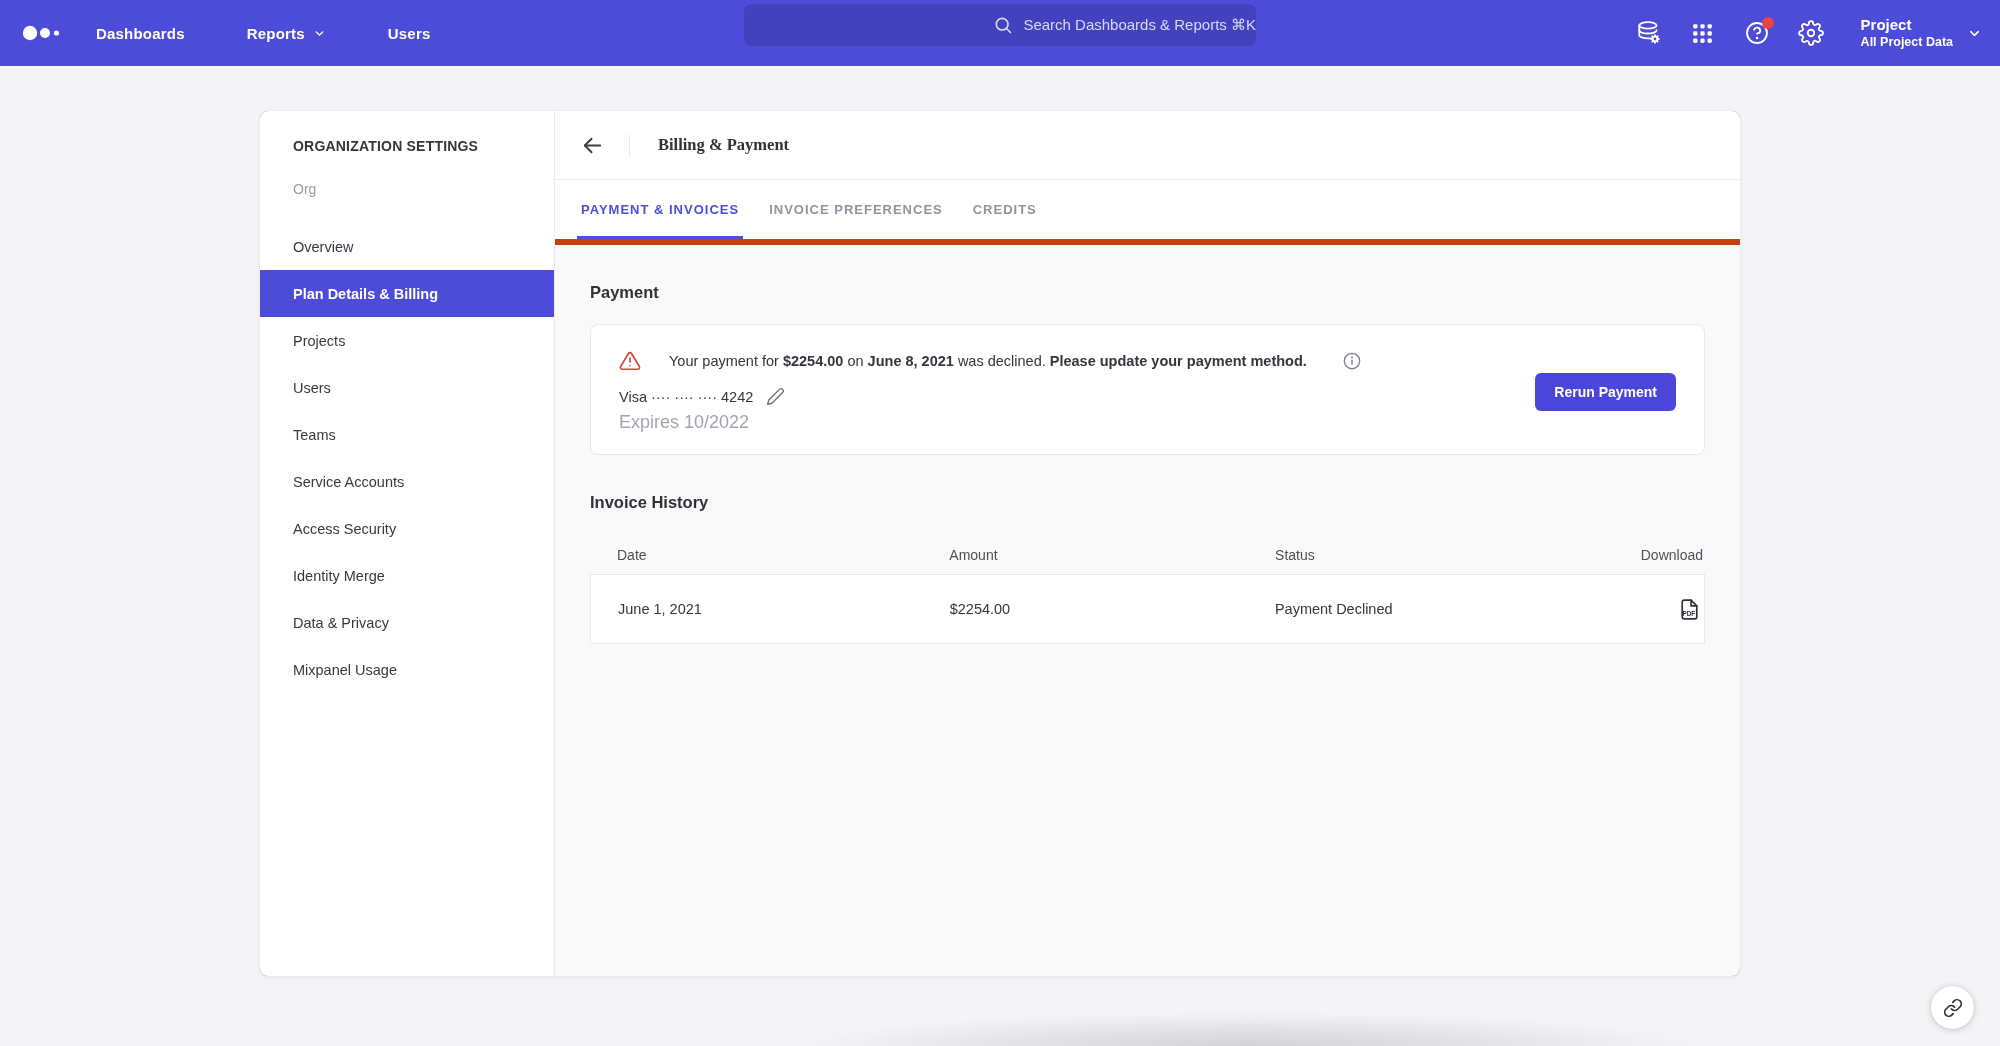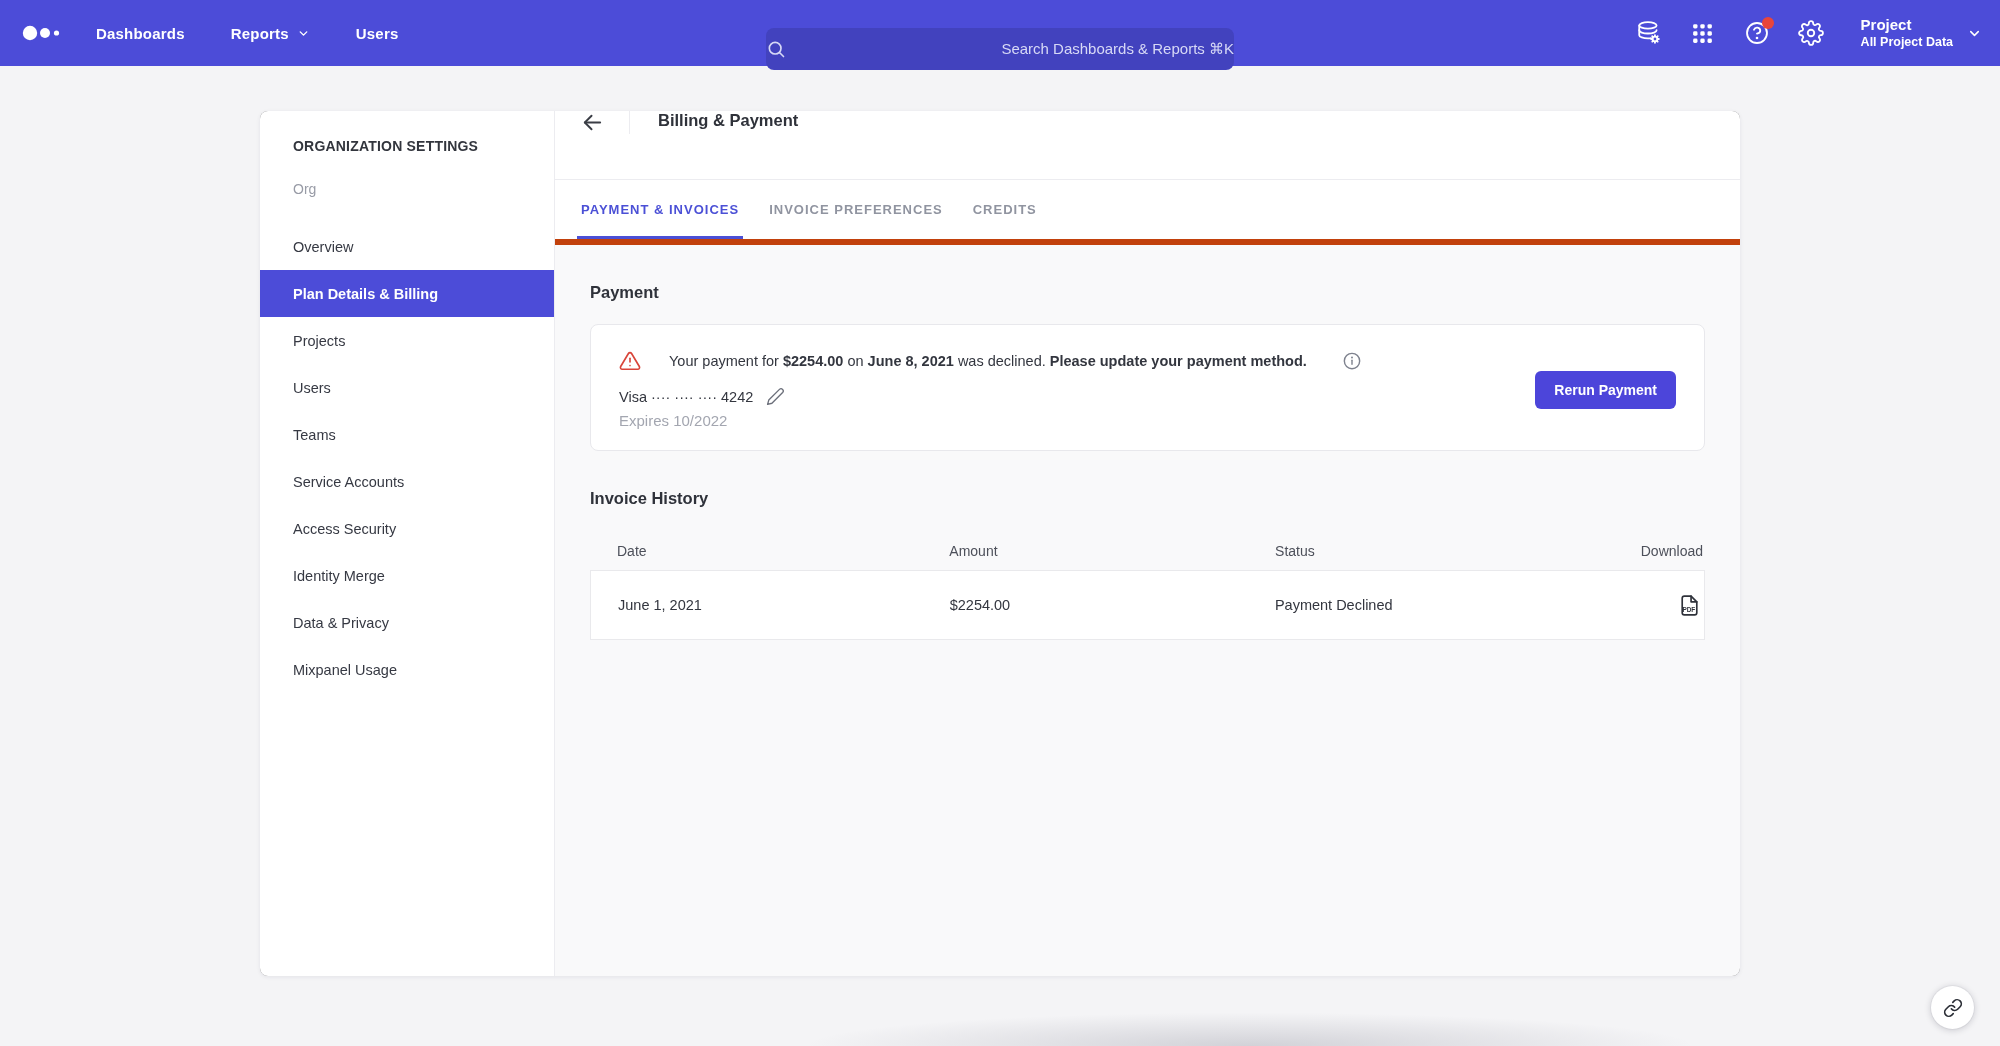--- a/index.html
+++ b/index.html
@@ -15,30 +15,30 @@
 
   
   .topnav {
     position:absolute; top:0; left:0; right:0; height:66px;
     background:#4C4CD8;
     display:flex; align-items:center;
     z-index:10;
   }
   .nav-left { display:flex; align-items:center; margin-left:22px; }
   .logo { cursor:pointer; margin-right:28px; }
-  .nav-links { display:flex; align-items:center; gap:46px; }
+  .nav-links { display:flex; align-items:center; gap:62px; }
   .nav-link {
     color:#fff; font-size:15px; font-weight:600; cursor:pointer;
     display:flex; align-items:center; gap:8px; letter-spacing:.2px;
   }
   .searchbar {
-    position:absolute; left:50%; top:28px; transform:translateX(-50%);
-    width:468px; height:42px; border-radius:8px;
+    position:absolute; left:50%; top:4px; transform:translateX(-50%);
+    width:512px; height:42px; border-radius:8px;
     background:#4242BE;
-    display:flex; align-items:center; justify-content:space-between; gap:10px;
+    display:flex; align-items:center; justify-content:flex-end; gap:10px;
     cursor:text;
   }
   .searchbar span { color:#d7d9f6; font-size:15px; }
   .nav-right { position:absolute; right:18px; top:0; height:66px; display:flex; align-items:center; gap:26px; }
   .nav-icon { position:relative; width:28px; height:28px; color:#fff; cursor:pointer; display:flex; align-items:center; justify-content:center; }
   .badge {
     position:absolute; top:-2px; right:-3px; width:12px; height:12px; border-radius:50%;
     background:#E8453C;
   }
   .project-switch { display:flex; align-items:center; gap:14px; cursor:pointer; margin-left:10px; }
@@ -59,21 +59,21 @@
   .sidebar-org { margin-left:33px; margin-top:27px; font-size:14px; color:#989ba6; }
   .sidebar-list { margin-top:26px; }
   .sidebar-item {
     height:47px; display:flex; align-items:center; padding-left:33px;
     font-size:14.5px; color:#363943; cursor:pointer;
   }
   .sidebar-item.active { background:#4C4CD8; color:#fff; font-weight:700; }
 
   
   .main-col { flex:1; display:flex; flex-direction:column; min-width:0; }
-  .page-header { height:69px; border-bottom:1px solid #ececf0; display:flex; align-items:flex-start; background:#fff; flex-shrink:0; }
+  .page-header { height:69px; border-bottom:1px solid #ececf0; display:flex; align-items:center; background:#fff; flex-shrink:0;font-family:Liberation Serif, serif; }
   .back-cell {
     width:75px; border-right:1px solid #ececf0;
     display:flex; align-items:center; justify-content:center;
     color:#3a3d45; cursor:pointer;
   }
   .page-title { display:flex; align-items:center; margin-left:28px; font-size:16.5px; font-weight:700; color:#2f323a; }
 
   .tabs-bar { height:65px; border-bottom:6px solid #c2410c; display:flex; align-items:stretch; padding-left:22px; gap:22px; background:#fff; flex-shrink:0; }
   .tab {
     display:flex; align-items:center; padding:3px 4px 0 4px;
@@ -92,21 +92,21 @@
     margin-top:22px; background:#fff; border:1px solid #e8e8ec; border-radius:8px;
     padding:25px 28px 21px 28px;
     display:flex; justify-content:space-between; align-items:flex-start;
   }
   .alert-row { display:flex; align-items:center; gap:28px; font-size:14.5px; color:#33363f; }
   .alert-row b { font-weight:700; }
   .warn-ic { color:#D9453A; flex-shrink:0; }
   .info-ic { color:#7e828e; margin-left:7px; cursor:pointer; }
   .card-row { margin-top:15px; display:flex; align-items:center; gap:13px; font-size:14.5px; color:#33363f; }
   .pencil-ic { color:#6b6f7a; cursor:pointer; }
-  .expires { margin-top:6px; font-size:15px; color:#a3a6b0; }
+  .expires { margin-top:6px; font-size:18px; color:#a3a6b0; }
   .rerun-btn {
     align-self:center;
     background:#4C45DA; color:#fff; border:none; border-radius:6px;
     font-family:inherit; font-size:14px; font-weight:600;
     padding:11px 19px; cursor:pointer;
   }
 
   
   .inv-table { margin-top:24px; }
   .inv-grid { display:grid; grid-template-columns:30.6% 30% 1fr 115px; align-items:center; padding:0 2px 0 27px; }

